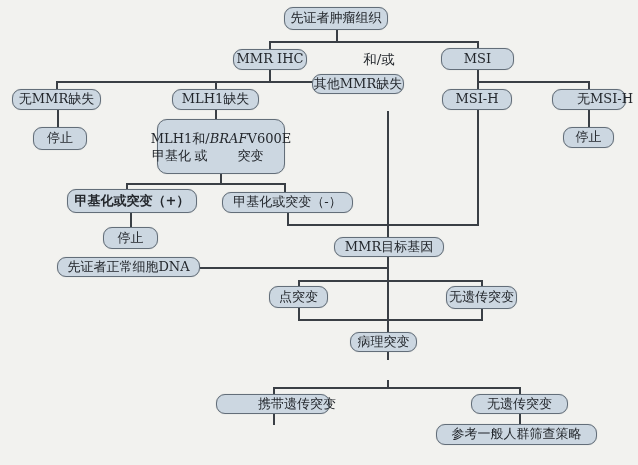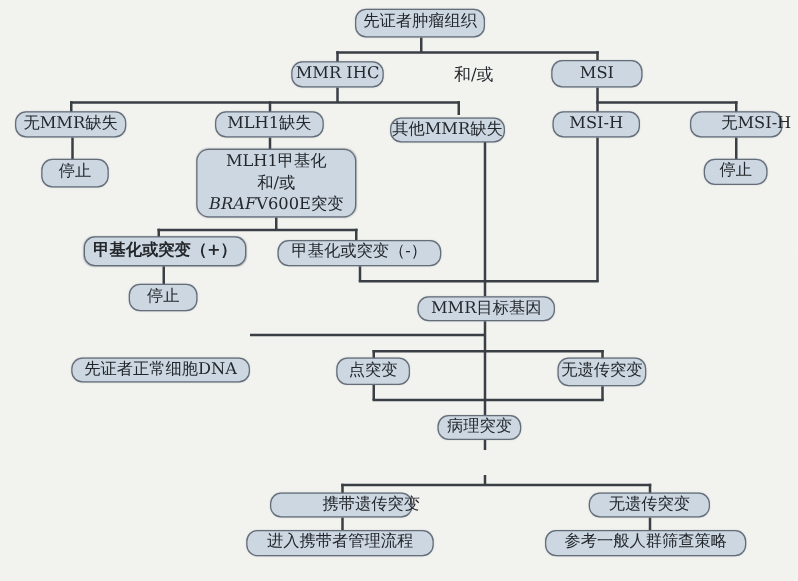--- a/index.html
+++ b/index.html
@@ -16,21 +16,21 @@
     background:var(--node-fill,#ccd7e1);
     border:1.5px solid var(--node-border,#636e79);
     border-radius:9px;
     display:flex;align-items:center;justify-content:center;
     font-size:13px;line-height:1.15;
     color:var(--ink,#23272c);
     text-align:center;
     white-space:nowrap;
     box-shadow:0 0 1px rgba(90,100,110,.4);
   }
-  .node.multiline{flex-direction:column;white-space:normal;border-radius:10px;line-height:17px;}
+  .node.multiline{flex-direction:row;white-space:normal;border-radius:10px;line-height:17px;}
   .edge{position:absolute;background:var(--line,#3a3f45);}
   .float-label{
     position:absolute;
     font-size:13.5px;color:var(--ink,#23272c);
     text-align:center;
   }
   i{font-style:italic;}
 </style>
 </head>
 <body>
@@ -74,35 +74,34 @@
     <div class="edge" style="left: 273px; top: 387px; width: 247.5px; height: 1.5px;"></div>
     <div class="edge" style="left: 273px; top: 387px; width: 1.5px; height: 8px;"></div>
     <div class="edge" style="left: 519px; top: 387px; width: 1.5px; height: 8px;"></div>
     <div class="edge" style="left: 273px; top: 414px; width: 1.5px; height: 11px;"></div>
     <div class="edge" style="left: 519px; top: 414px; width: 1.5px; height: 11px;"></div>
     <div class="node" style="left: 284px; top: 7px; width: 104px; height: 23px;">先证者肿瘤组织</div>
     <div class="node" style="left: 233px; top: 49px; width: 74px; height: 21px;">MMR IHC</div>
     <div class="node" style="left: 441px; top: 48px; width: 73px; height: 22px;">MSI</div>
     <div class="node" style="left: 12px; top: 89px; width: 89px; height: 21px;">无MMR缺失</div>
     <div class="node" style="left: 172px; top: 89px; width: 87px; height: 21px;">MLH1缺失</div>
-    <div class="node" style="left: 312px; top: 94px; width: 92px; height: 20px;">其他MMR缺失</div>
+    <div class="node" style="left: 312px; top: 74px; width: 92px; height: 20px;">其他MMR缺失</div>
     <div class="node" style="left: 442px; top: 89px; width: 70px; height: 21px;">MSI-H</div>
     <div class="node" style="left: 552px; top: 89px; width: 74px; height: 21px; padding-left: 32px;">无MSI-H</div>
     <div class="node" style="left: 33px; top: 127px; width: 54px; height: 23px;">停止</div>
     <div class="node multiline" style="left: 157px; top: 119px; width: 128px; height: 55px;">
       <div>MLH1甲基化</div>
       <div>和/或</div>
       <div><i>BRAF</i>V600E突变</div>
     </div>
     <div class="node" style="left: 563px; top: 127px; width: 51px; height: 21px;">停止</div>
     <div class="node" style="left: 67px; top: 189px; width: 130px; height: 24px; font-weight: bold;">甲基化或突变（+）</div>
     <div class="node" style="left: 222px; top: 192px; width: 131px; height: 21px;">甲基化或突变（-）</div>
     <div class="node" style="left: 103px; top: 227px; width: 55px; height: 22px;">停止</div>
     <div class="node" style="left: 334px; top: 237px; width: 110px; height: 20px;">MMR目标基因</div>
-    <div class="node" style="left: 57px; top: 257px; width: 143px; height: 20px; margin-top: 29px;">先证者正常细胞DNA</div>
+    <div class="node" style="left: 57px; top: 257px; width: 143px; height: 20px;">先证者正常细胞DNA</div>
     <div class="node" style="left: 269px; top: 286px; width: 59px; height: 22px;">点突变</div>
     <div class="node" style="left: 446px; top: 286px; width: 71px; height: 23px;">无遗传突变</div>
     <div class="node" style="left: 350px; top: 332px; width: 67px; height: 20px;">病理突变</div>
     <div class="node" style="left: 216px; top: 394px; width: 114px; height: 20px; padding-left: 48px;">携带遗传突变</div>
     <div class="node" style="left: 471px; top: 394px; width: 97px; height: 20px;">无遗传突变</div>
-    <div class="node" style="left: 197px; top: 424px; width: 150px; height: 21px;">进入携带者管理流程</div>
     <div class="node" style="left: 436px; top: 424px; width: 161px; height: 21px;">参考一般人群筛查策略</div>
   </div>
 
 </body></html>

